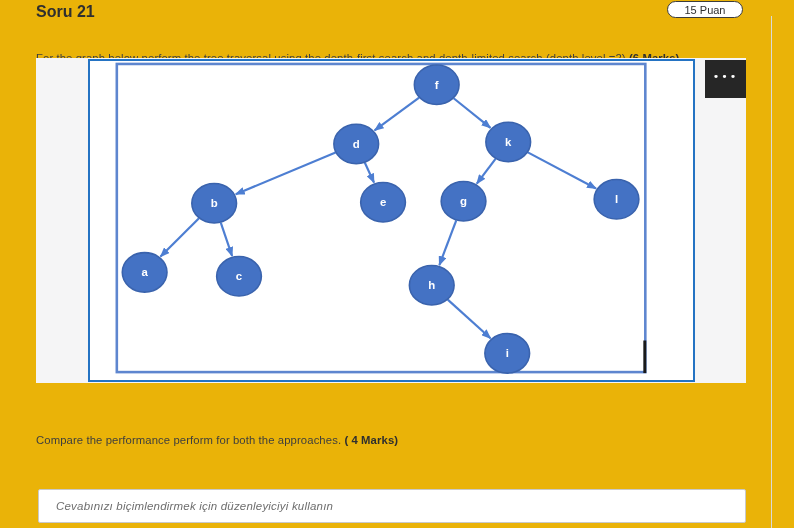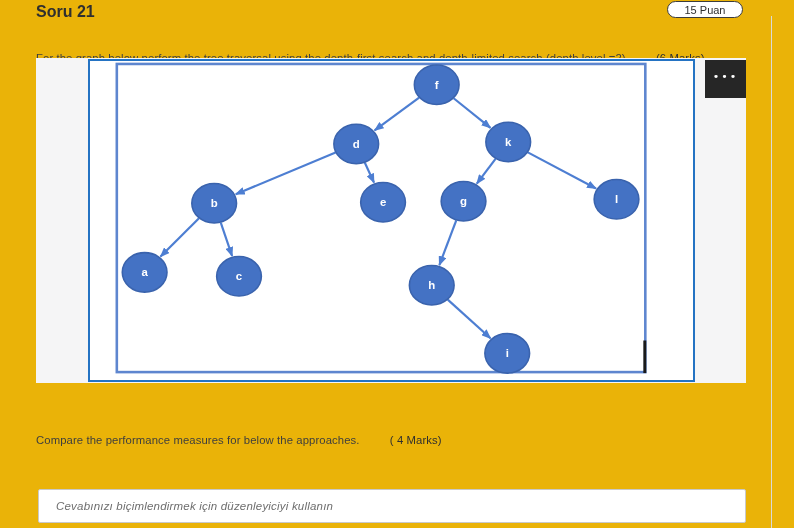--- a/index.html
+++ b/index.html
@@ -17,21 +17,21 @@
     font-size:11px;color:#2f2f2f;background:#fff;
   }
   .panel-divider{
     position:absolute;left:771px;top:16px;width:1px;height:512px;background:#d9d9d9;
   }
   .q-text{
     position:absolute;left:36px;font-size:11.3px;color:#3e3e3e;letter-spacing:.1px;white-space:nowrap;
   }
   .q-text.q1{top:41px;}
   .q-text.q2{top:423px;}
-  .q-text b{font-weight:400;color:#2f2f2f;margin-left:27px;}
+  .q-text b{font-weight:700;color:#2f2f2f;}
   .figure-wrap{
     position:absolute;left:36px;top:58px;width:710px;height:325px;background:#f5f5f6;
   }
   .tree-svg{
     position:absolute;left:52px;top:1px;width:607px;height:323px;
     background:#ffffff;border:2px solid #2473c3;box-sizing:border-box;display:block;
   }
   .figure-menu{
     position:absolute;left:669px;top:2px;width:41px;height:38px;border:none;
     background:#262626;cursor:pointer;display:flex;align-items:center;justify-content:center;
@@ -126,20 +126,20 @@
           <ellipse cx="420" cy="296" rx="22.5" ry="20" fill="#4472c4" stroke="#3a63ad" stroke-width="1.6"></ellipse>
           <text x="420" y="300" text-anchor="middle" fill="#ffffff" font-size="11.5" font-weight="600" font-family="&quot;Liberation Sans&quot;,&quot;DejaVu Sans&quot;,sans-serif">i</text>
         </g>
         <rect x="557" y="283" width="3" height="33" fill="#1a1a1a"></rect>
       </svg>
     <button class="figure-menu">
       <span class="dots">•••</span>
     </button>
   </div>
 
-  <p class="q-text q2"><span>Compare the performance measures for below the approaches.</span>
+  <p class="q-text q2"><span>Compare the performance perform for both the approaches.</span>
     <b>( 4 Marks)</b></p>
 
   <div class="answer-box">
     <span class="placeholder">Cevabınızı biçimlendirmek için düzenleyiciyi kullanın</span>
   </div>
 
 </div>
 
 </body></html>

